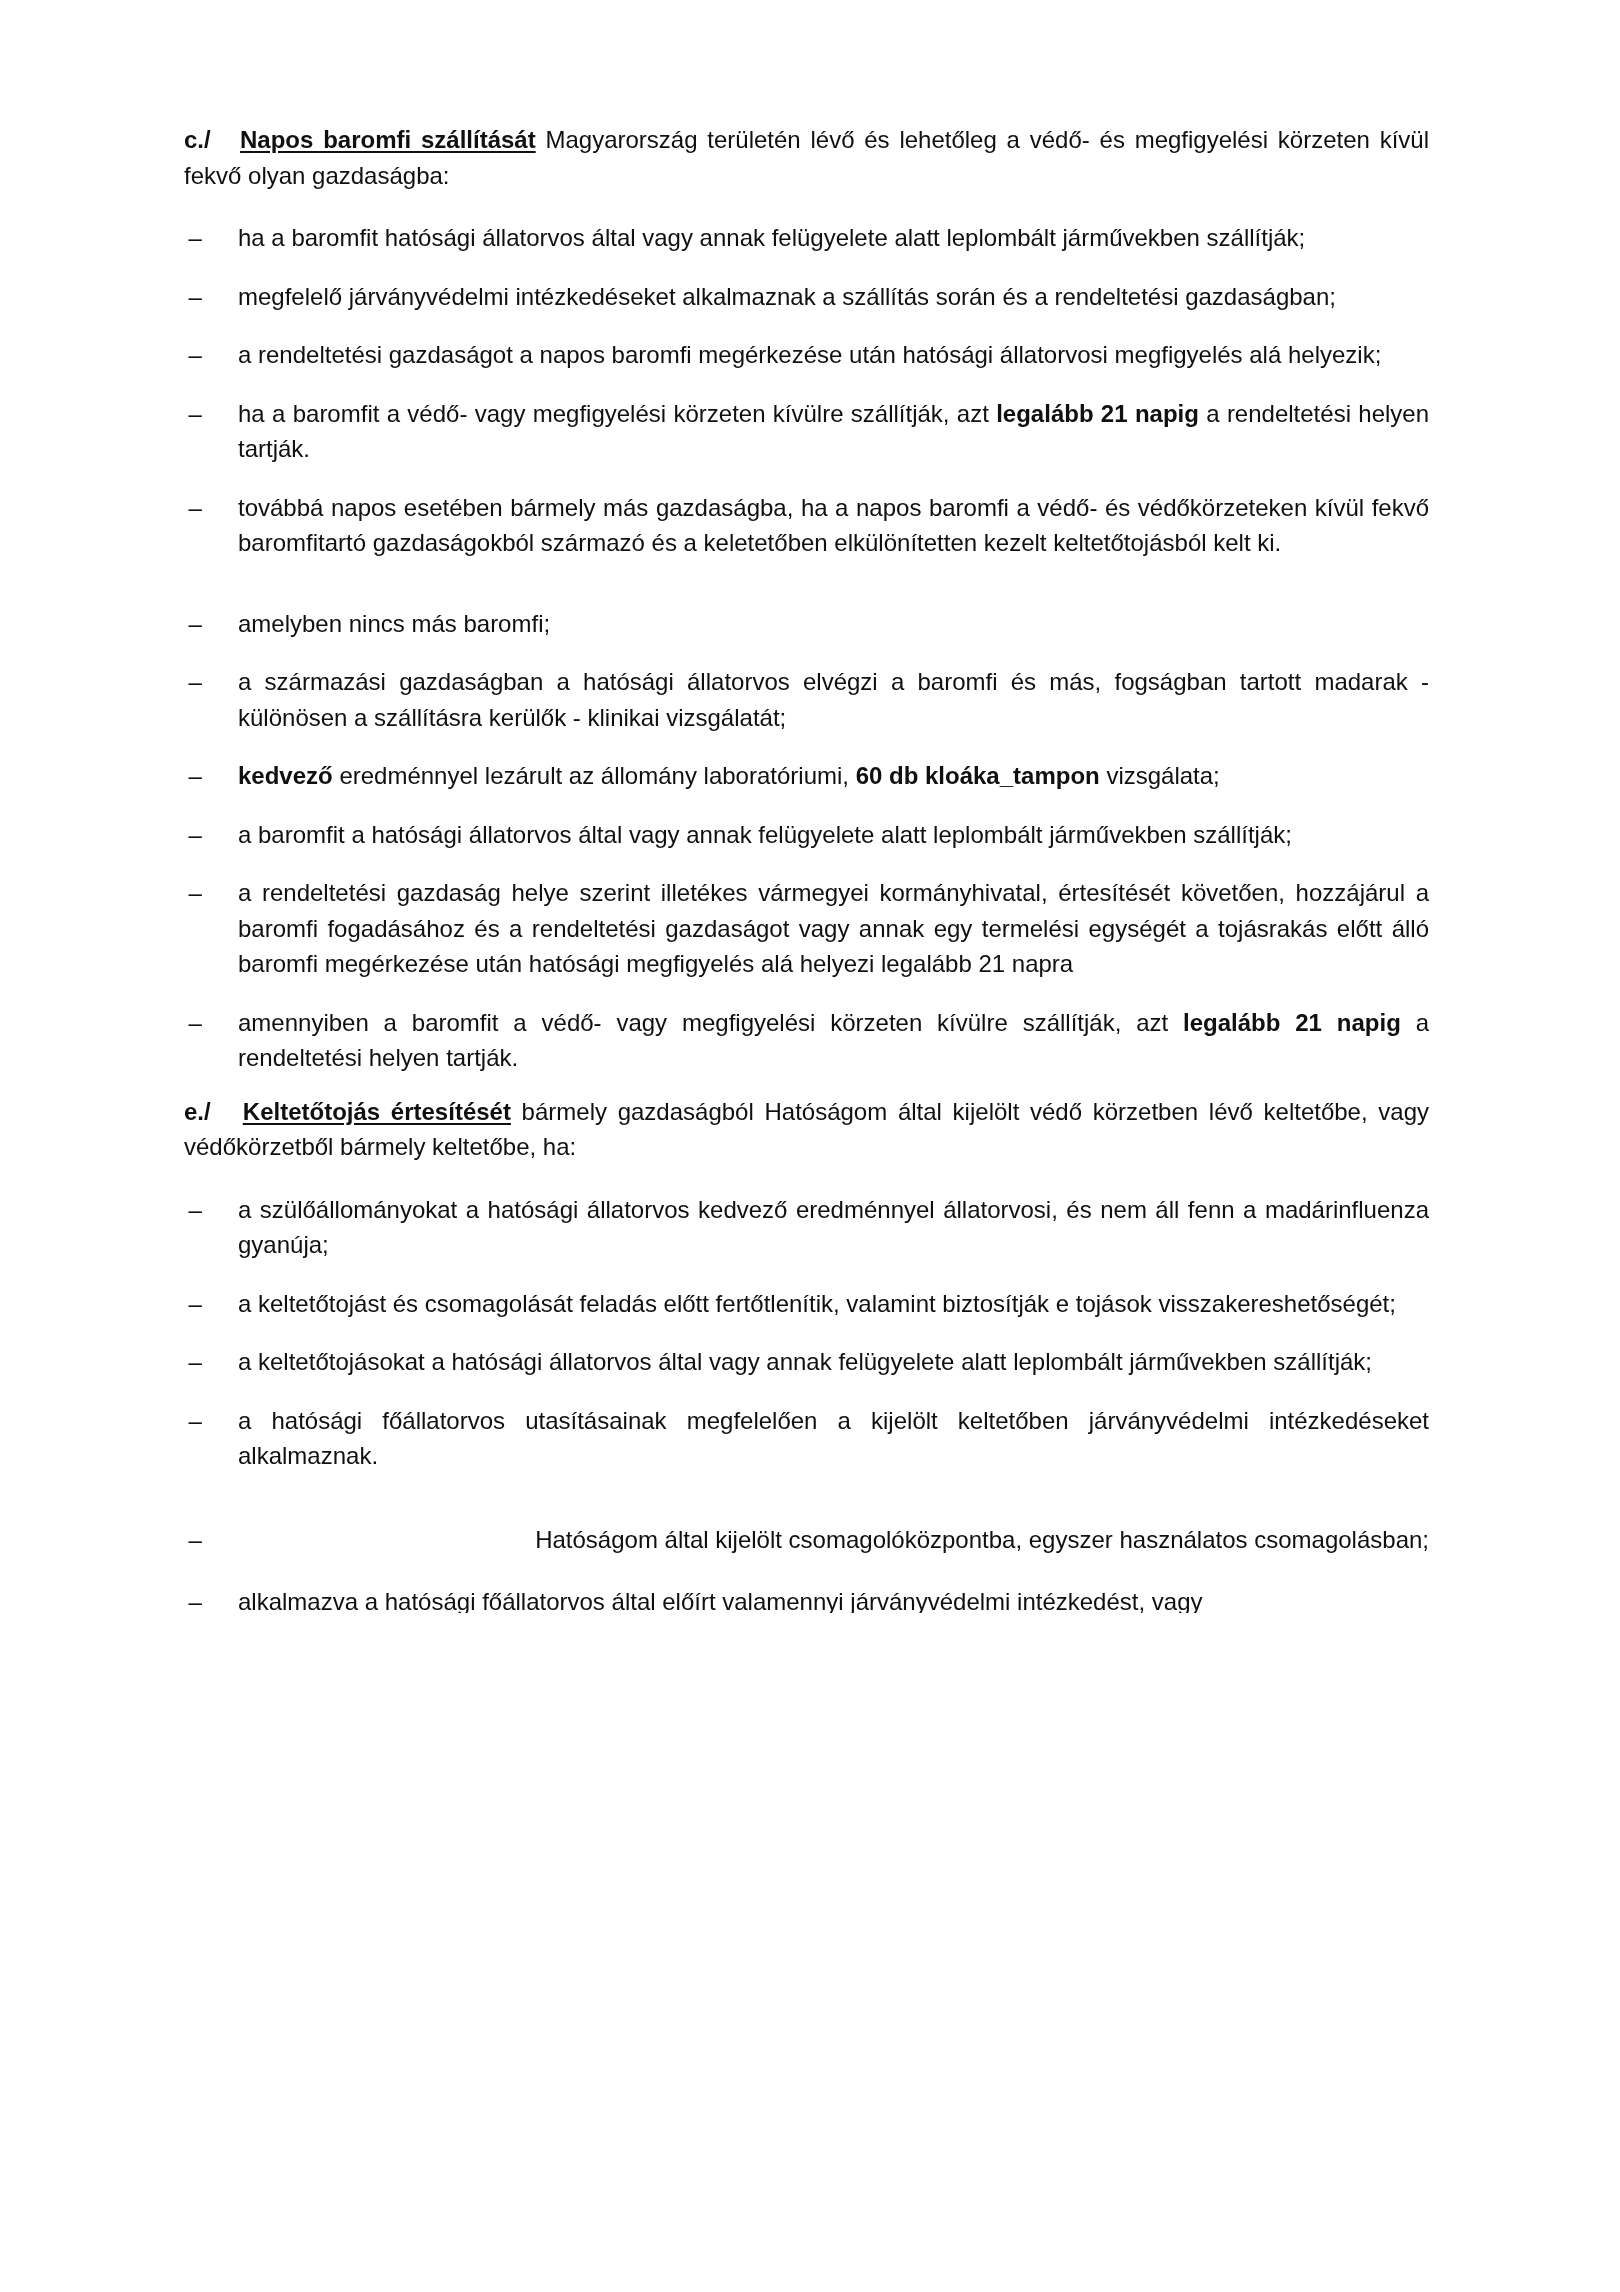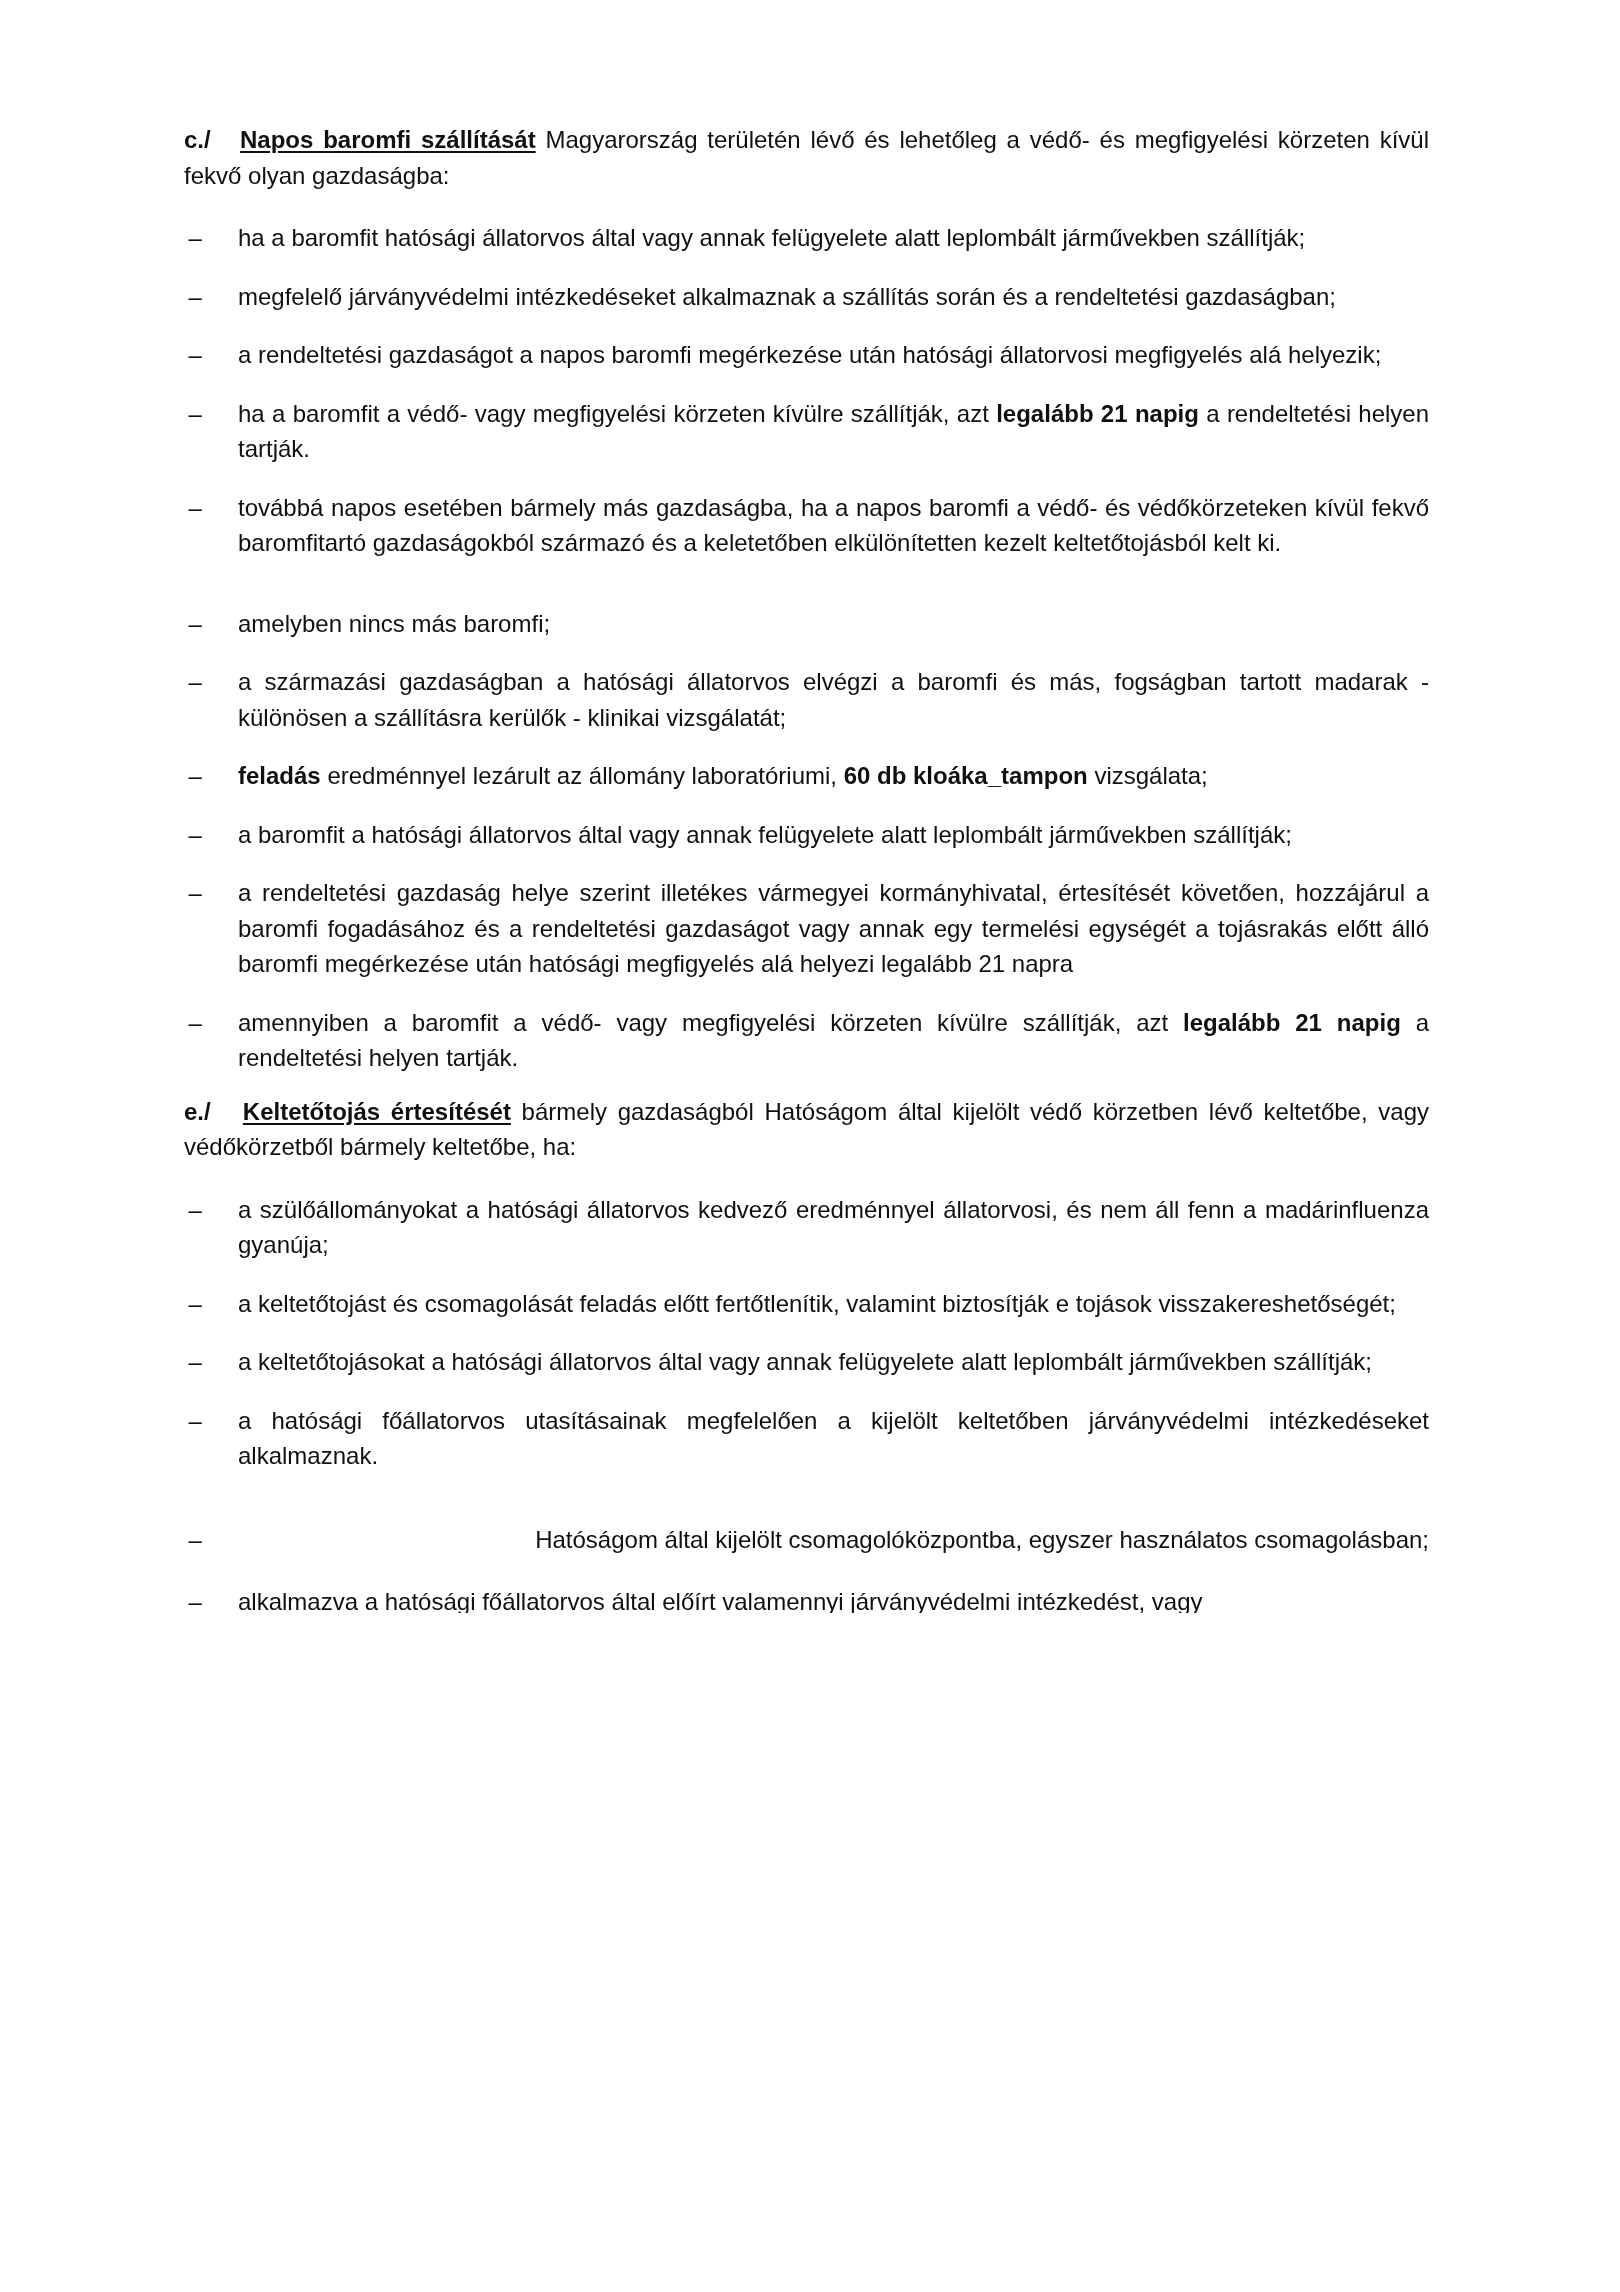--- a/index.html
+++ b/index.html
@@ -143,21 +143,21 @@
       <li>
         <span class="dash">–</span>
         <span class="bullet-text">amelyben nincs más baromfi;</span>
       </li>
       <li style="margin-top:23px">
         <span class="dash">–</span>
         <span class="bullet-text">a származási gazdaságban a hatósági állatorvos elvégzi a baromfi és más, fogságban tartott madarak - különösen a szállításra kerülők - klinikai vizsgálatát;</span>
       </li>
       <li style="margin-top:23px">
         <span class="dash">–</span>
-        <span class="bullet-text"><b>feladás</b><span> eredménnyel lezárult az állomány laboratóriumi, </span><b>60 db kloáka_tampon</b><span> vizsgálata;</span></span>
+        <span class="bullet-text"><b>kedvező</b><span> eredménnyel lezárult az állomány laboratóriumi, </span><b>60 db kloáka_tampon</b><span> vizsgálata;</span></span>
       </li>
       <li style="margin-top:23px">
         <span class="dash">–</span>
         <span class="bullet-text">a baromfit a hatósági állatorvos által vagy annak felügyelete alatt leplombált járművekben szállítják;</span>
       </li>
       <li style="margin-top:23px">
         <span class="dash">–</span>
         <span class="bullet-text">a rendeltetési gazdaság helye szerint illetékes vármegyei kormányhivatal, értesítését követően, hozzájárul a baromfi fogadásához és a rendeltetési gazdaságot vagy annak egy termelési egységét a tojásrakás előtt álló baromfi megérkezése után hatósági megfigyelés alá helyezi legalább 21 napra</span>
       </li>
       <li style="margin-top:23px">

